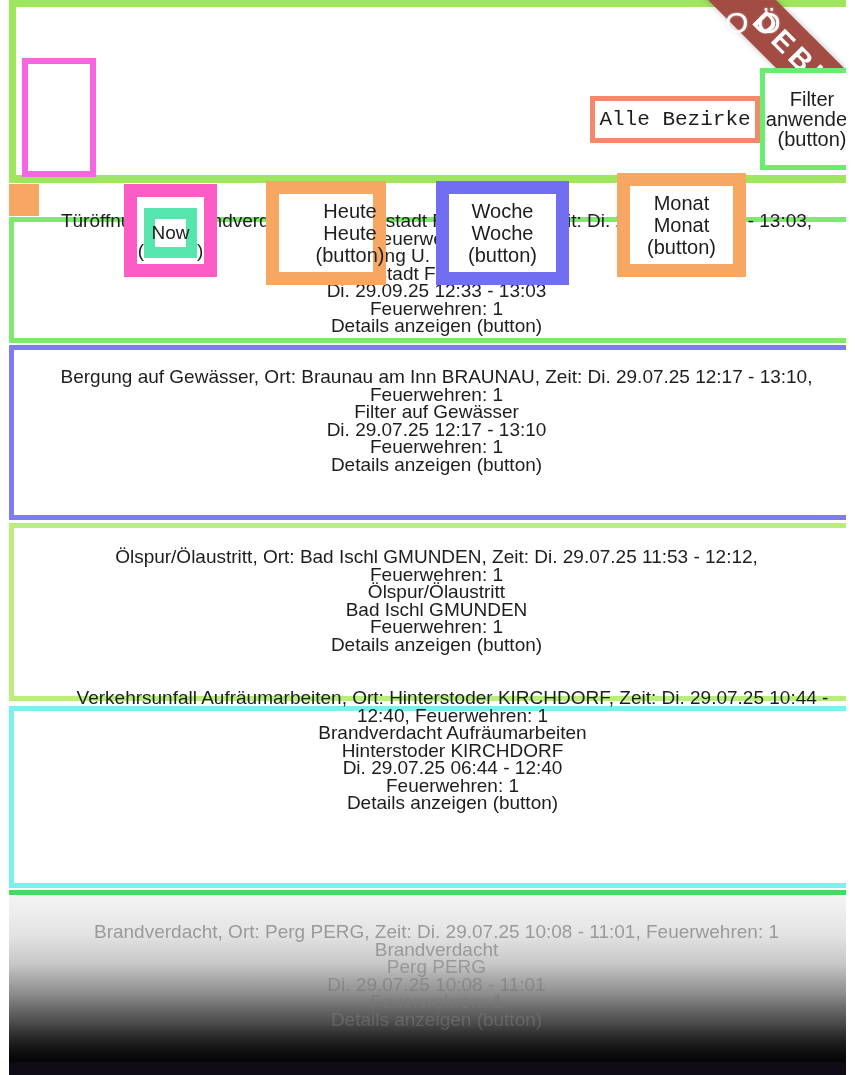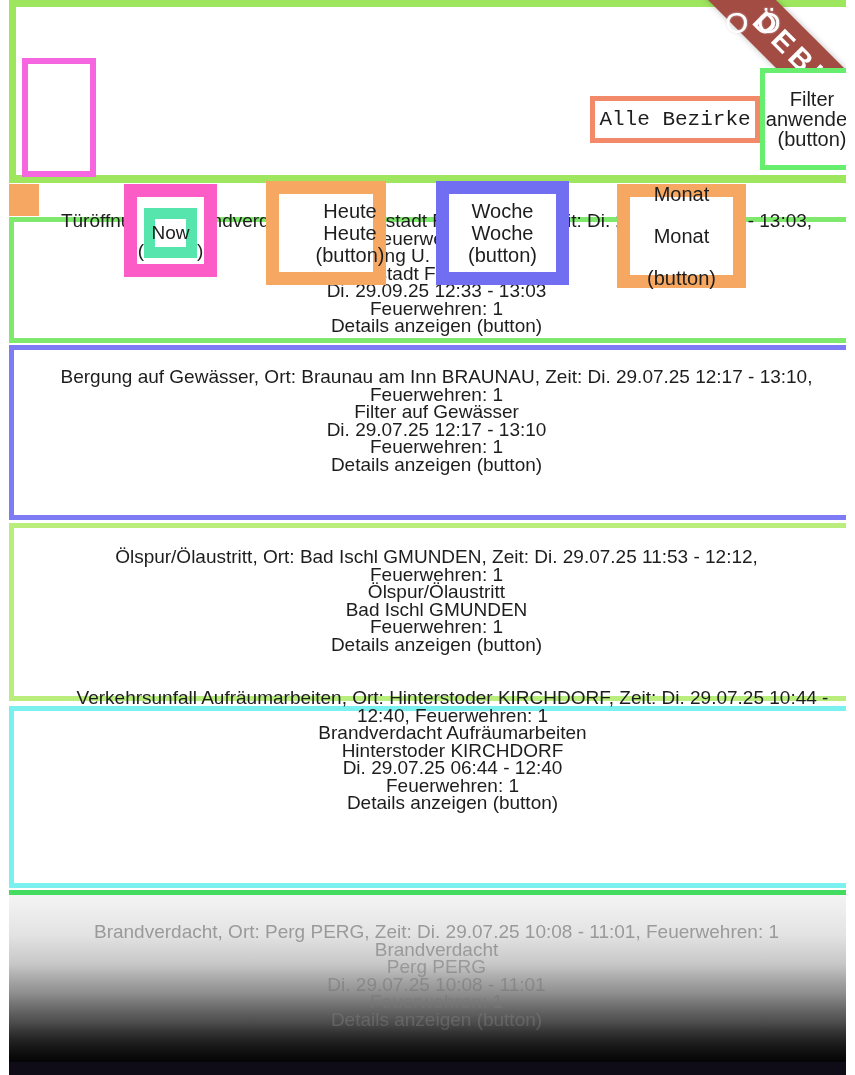--- a/index.html
+++ b/index.html
@@ -30,21 +30,21 @@
   #now-box { left:115px; top:184px; width:93px; height:93px; border:13px solid; }
   #now-sub { position:absolute; left:0; top:43px; width:67px; font-size:19px; z-index:1; }
   #now-inner { position:absolute; left:7px; top:11px; width:53px; height:50px; border:11px solid;
     background:#fff; z-index:2; }
   #now-label { position:absolute; left:7px; top:11px; width:53px; height:50px; display:flex;
     align-items:center; justify-content:center; font-size:19px; z-index:3; }
   .period-btn { border:13px solid; font-size:20px; line-height:22px;
     display:flex; flex-direction:column; align-items:center; justify-content:center; }
   #heute-box { left:257px; top:181px; width:120px; height:104px; }
   #woche-box { left:427px; top:181px; width:133px; height:104px; }
-  #monat-box { left:608px; top:184px; width:129px; height:104px;gap:20px; }
+  #monat-box { left:608px; top:173px; width:129px; height:104px; }
 
   
   .card { position:absolute; left:0; width:855px; border:5px solid; background:#fff; z-index:1; }
   #card-0 { top:217px; height:126px; }
   #card-1 { top:345px; height:175px; }
   #card-2 { top:523px; height:178px; }
   #card-3 { top:706px; height:182px; }
   .card-lines { position:absolute; left:0; width:855px; text-align:center; font-size:19px;
     line-height:17.5px; z-index:2; }
   .card-lines div { white-space:nowrap; }

